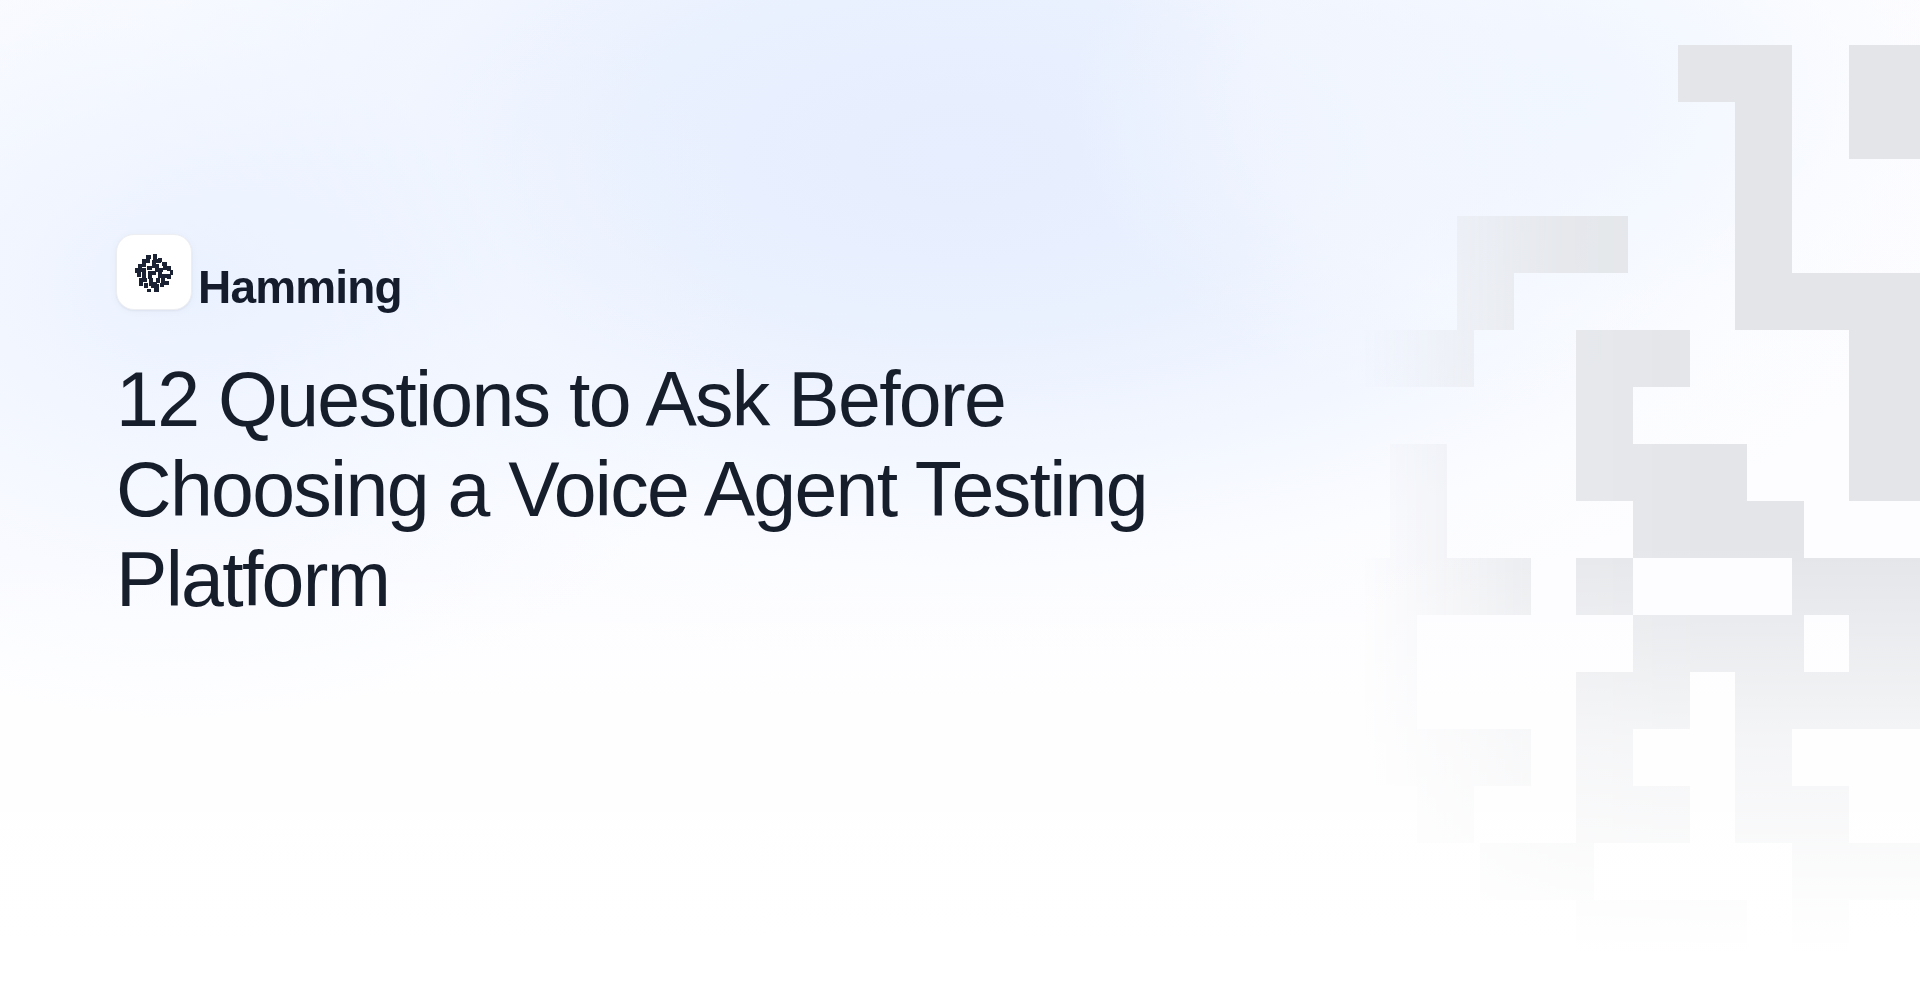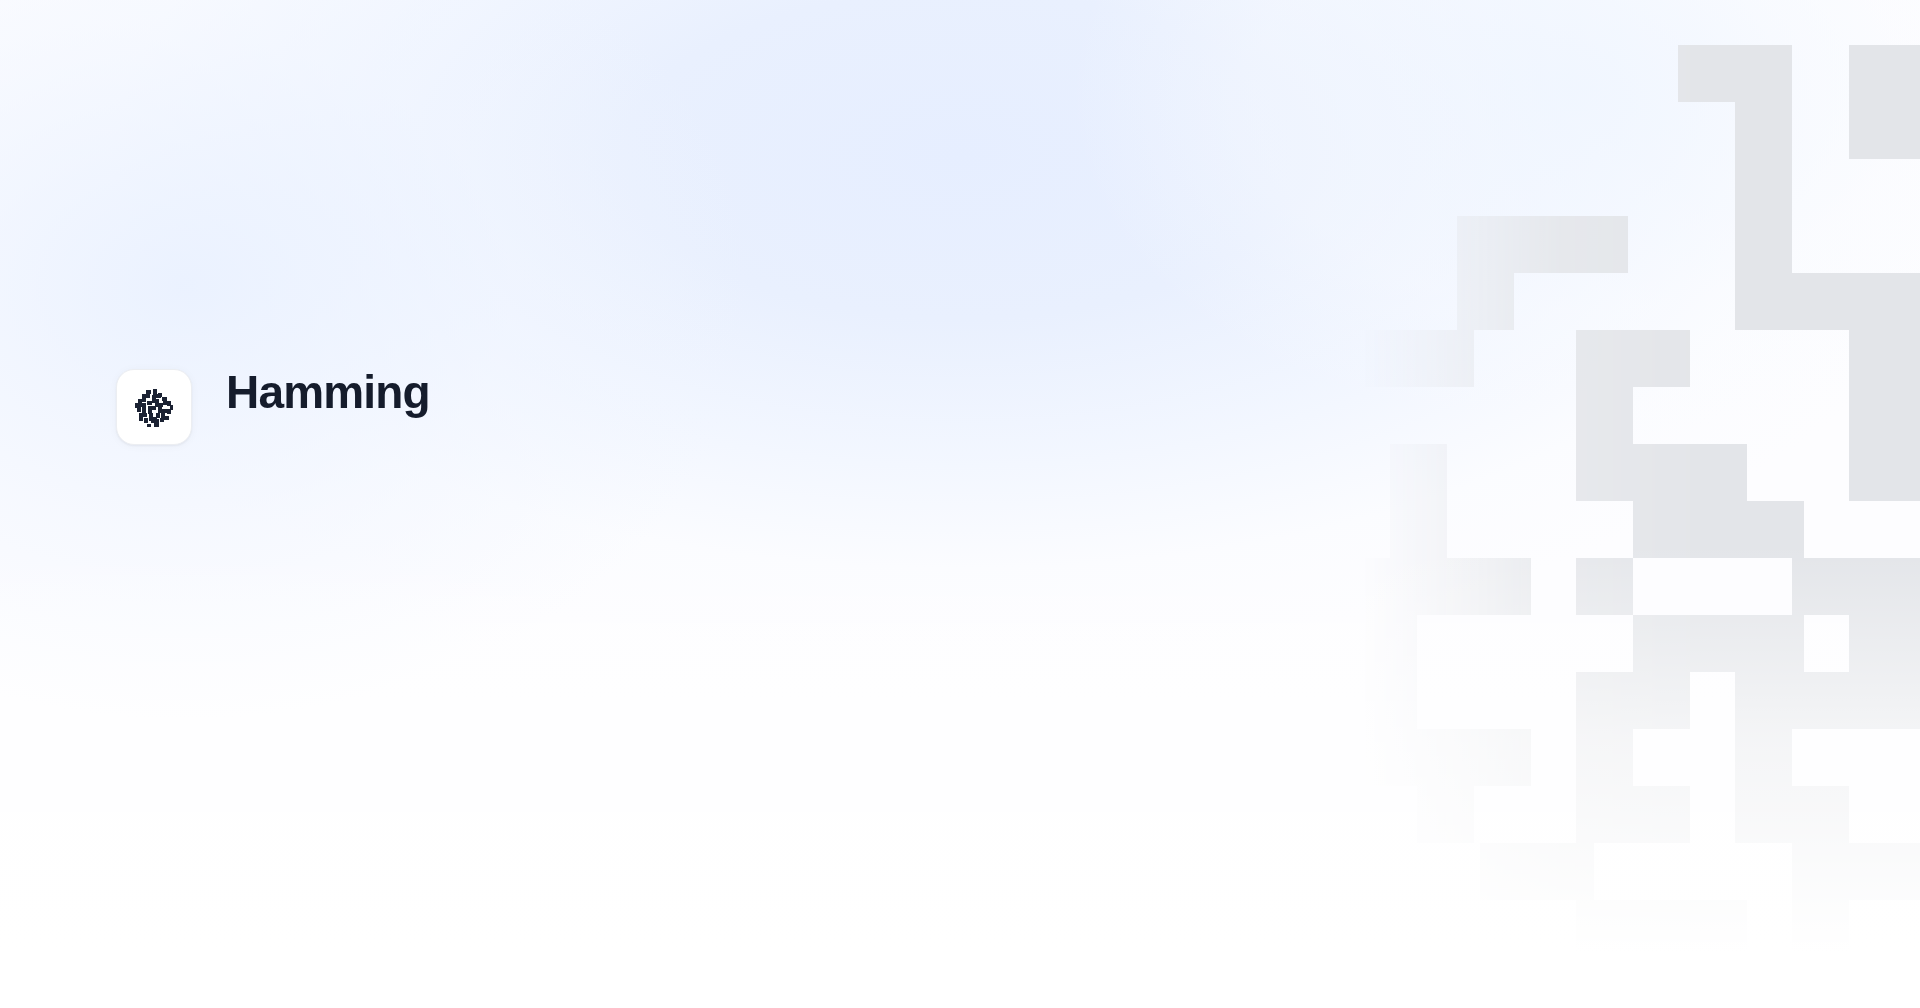--- a/index.html
+++ b/index.html
@@ -105,22 +105,22 @@
     height: 1008px;
     display: flex;
     flex-direction: column;
     justify-content: center;
     padding-bottom: 150px;
   }
 
   
   .brand {
     display: flex;
-    align-items: flex-start;
-    gap: 34px;
+    align-items: flex-end;
+    gap: 6px;
     margin-bottom: 44px;
   }
   .brand-badge {
     width: 76px;
     height: 76px;
     border-radius: 18px;
     background: #ffffff;
     border: 1px solid #eceef2;
     box-shadow: 0 1px 2px rgba(16,24,40,0.05),
                 0 1px 10px rgba(16,24,40,0.035);
@@ -238,15 +238,16 @@
               <path d="M39 21 h3 v5 h-3 z"></path>
               <path d="M16 40 h4 v3 h-4 z"></path>
             </g>
           </svg>
         </span>
       </div>
 
       <div class="brand-name">Hamming</div>
     </div>
 
+    <h1 class="headline">12 Questions to Ask Before Choosing a Voice Agent Testing Platform</h1>
 
   </div>
 </div>
 
 </body></html>

